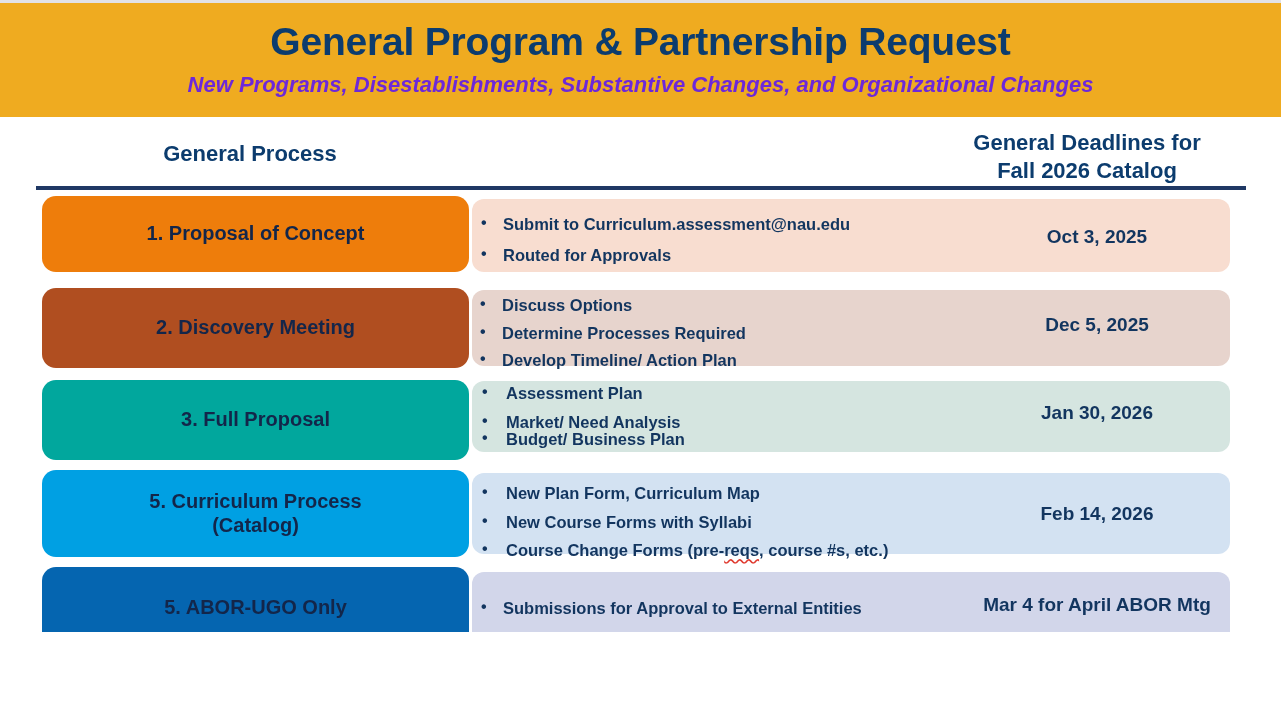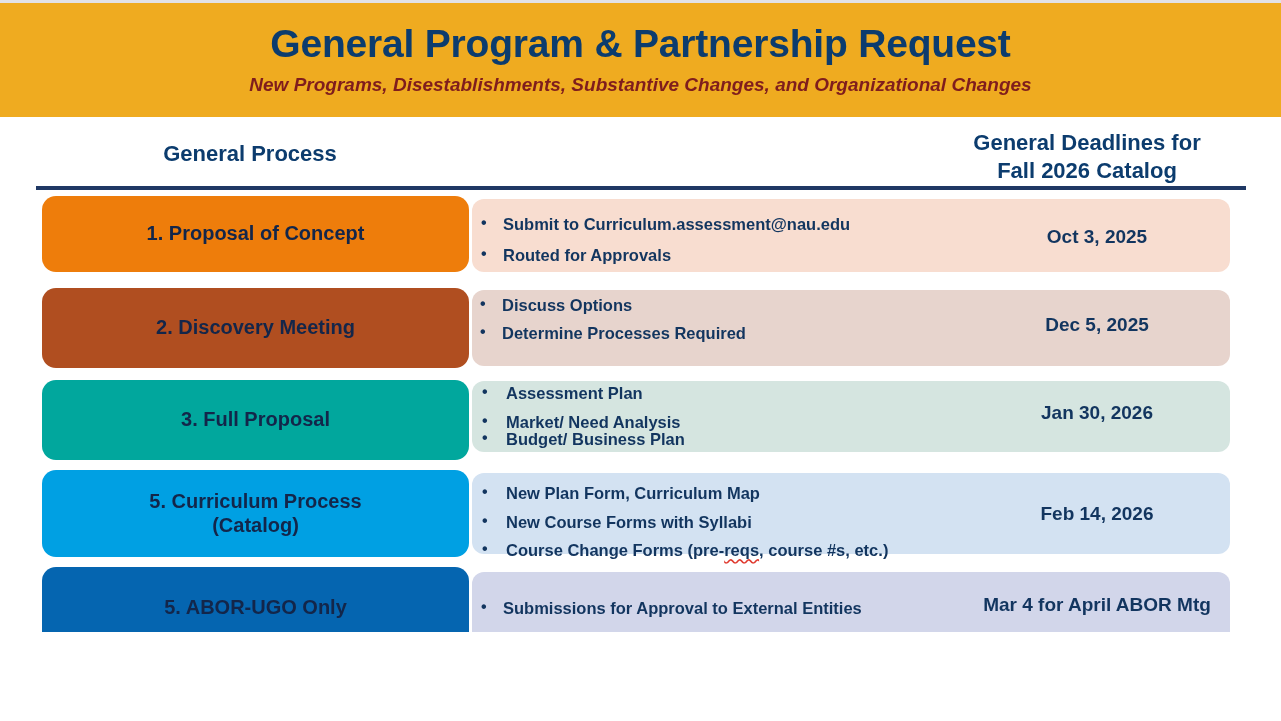--- a/index.html
+++ b/index.html
@@ -44,22 +44,22 @@
     color: #0c3c6e;
     font-size: 39px;
     font-weight: bold;
     letter-spacing: -0.2px;
     line-height: 1.05;
     text-align: center;
     white-space: nowrap;
   }
   .header-subtitle {
     margin-top: 9px;
-    color: #7f1d1d;
-    font-size: 19px;
+    color: #6d28d9;
+    font-size: 22px;
     font-weight: bold;
     font-style: italic;
     text-align: center;
     white-space: nowrap;
   }
 
   
   .col-headers {
     position: absolute;
     left: 0; top: 122px;
@@ -197,20 +197,21 @@
     </div>
 
     <div class="row" style="top:0;height:0;">
       <div class="stage-pill" style="top:288px;height:80px;background:#b04e20;">
         <span>2. Discovery Meeting</span>
       </div>
       <div class="detail-band" style="top:290px;height:76px;background:#e7d4cd;"></div>
       <ul class="bullets" style="left:480px;top:297px;">
         <li style="margin-bottom:11px;">Discuss Options</li>
         <li style="margin-bottom:11px;">Determine Processes Required</li>
+        <li>Develop Timeline/ Action Plan</li>
       </ul>
       <div class="deadline" style="left:960px;top:314px;width:274px;">Dec 5, 2025</div>
     </div>
 
     <div class="row" style="top:0;height:0;">
       <div class="stage-pill" style="top:380px;height:80px;background:#01a79d;">
         <span>3. Full Proposal</span>
       </div>
       <div class="detail-band" style="top:381px;height:71px;background:#d5e5e0;"></div>
       <ul class="bullets" style="left:482px;top:385px;">

